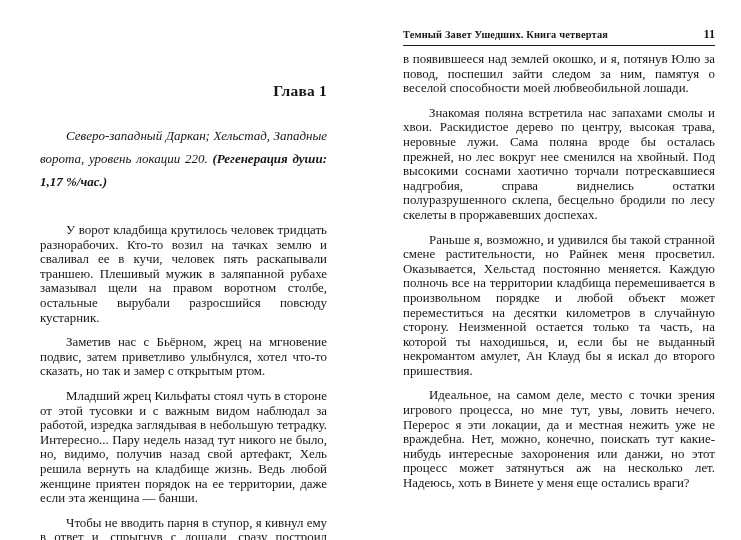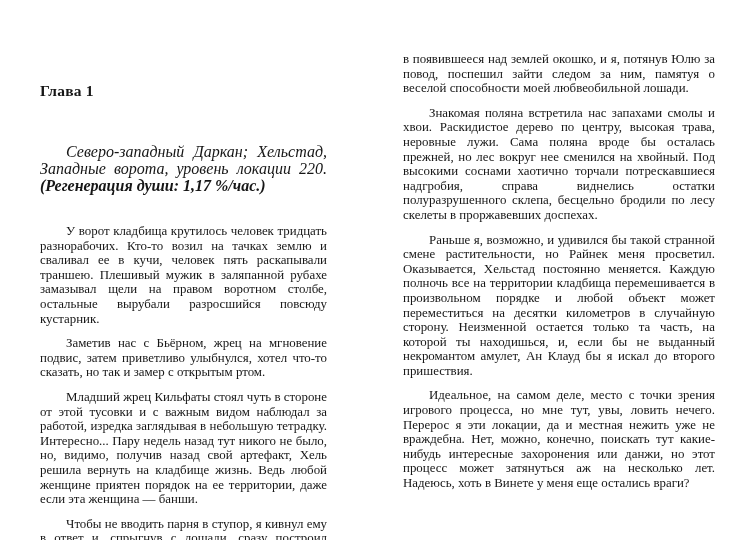--- a/index.html
+++ b/index.html
@@ -34,34 +34,34 @@
     box-sizing: border-box;
   }
   .page-left .text-column {
     position: absolute;
     left: 40px;
     top: 82px;
     width: 287px;
   }
 
   .chapter-title {
-    text-align: left;
+    text-align: right;
     font-size: 15.5px;
     font-weight: bold;
     letter-spacing: 0.2px;
     margin: 0 0 0 0;
     line-height: 18px;
     font-family: "Liberation Serif", "DejaVu Serif", serif;
   }
 
   .scene-note {
-    margin-top: 43px;
+    margin-top: 24px;
     font-style: italic;
-    font-size: 16px;
-    line-height: 17px;
+    font-size: 13px;
+    line-height: 23px;
     text-align: justify;
     text-indent: 26px;
     font-family: "Liberation Serif", "DejaVu Serif", serif;
   }
   .scene-note .stat {
     font-weight: bold;
     font-style: italic;
   }
 
   .body-block {
@@ -143,20 +143,24 @@
         <p class="para">Заметив нас с Бьёрном, жрец на мгновение подвис, затем приветливо улыбнулся, хотел что-то сказать, но так и замер с открытым ртом.</p>
         <p class="para">Младший жрец Кильфаты стоял чуть в стороне от этой тусовки и с важным видом наблюдал за работой, изредка заглядывая в небольшую тетрадку. Интересно... Пару недель назад тут никого не было, но, видимо, получив назад свой артефакт, Хель решила вернуть на кладбище жизнь. Ведь любой женщине приятен порядок на ее территории, даже если эта женщина — банши.</p>
         <p class="para">Чтобы не вводить парня в ступор, я кивнул ему в ответ и, спрыгнув с лошади, сразу построил портал. Едущий чуть позади Бёрн, не останавливаясь, въехал</p>
       </div>
 
     </div>
   </div>
 
   <div class="page-right">
 
+    <div class="running-head">
+      <span class="rh-title">Темный Завет Ушедших. Книга четвертая</span>
+      <span class="rh-folio">11</span>
+    </div>
 
     <div class="text-column">
       <p class="para no-indent">в появившееся над землей окошко, и я, потянув Юлю за повод, поспешил зайти следом за ним, памятуя о веселой способности моей любвеобильной лошади.</p>
       <p class="para">Знакомая поляна встретила нас запахами смолы и хвои. Раскидистое дерево по центру, высокая трава, неровные лужи. Сама поляна вроде бы осталась прежней, но лес вокруг нее сменился на хвойный. Под высокими соснами хаотично торчали потрескавшиеся надгробия, справа виднелись остатки полуразрушенного склепа, бесцельно бродили по лесу скелеты в проржавевших доспехах.</p>
       <p class="para">Раньше я, возможно, и удивился бы такой странной смене растительности, но Райнек меня просветил. Оказывается, Хельстад постоянно меняется. Каждую полночь все на территории кладбища перемешивается в произвольном порядке и любой объект может переместиться на десятки километров в случайную сторону. Неизменной остается только та часть, на которой ты находишься, и, если бы не выданный некромантом амулет, Ан Клауд бы я искал до второго пришествия.</p>
       <p class="para">Идеальное, на самом деле, место с точки зрения игрового процесса, но мне тут, увы, ловить нечего. Перерос я эти локации, да и местная нежить уже не враждебна. Нет, можно, конечно, поискать тут какие-нибудь интересные захоронения или данжи, но этот процесс может затянуться аж на несколько лет. Надеюсь, хоть в Винете у меня еще остались враги?</p>
     </div>
 
   </div>
 

